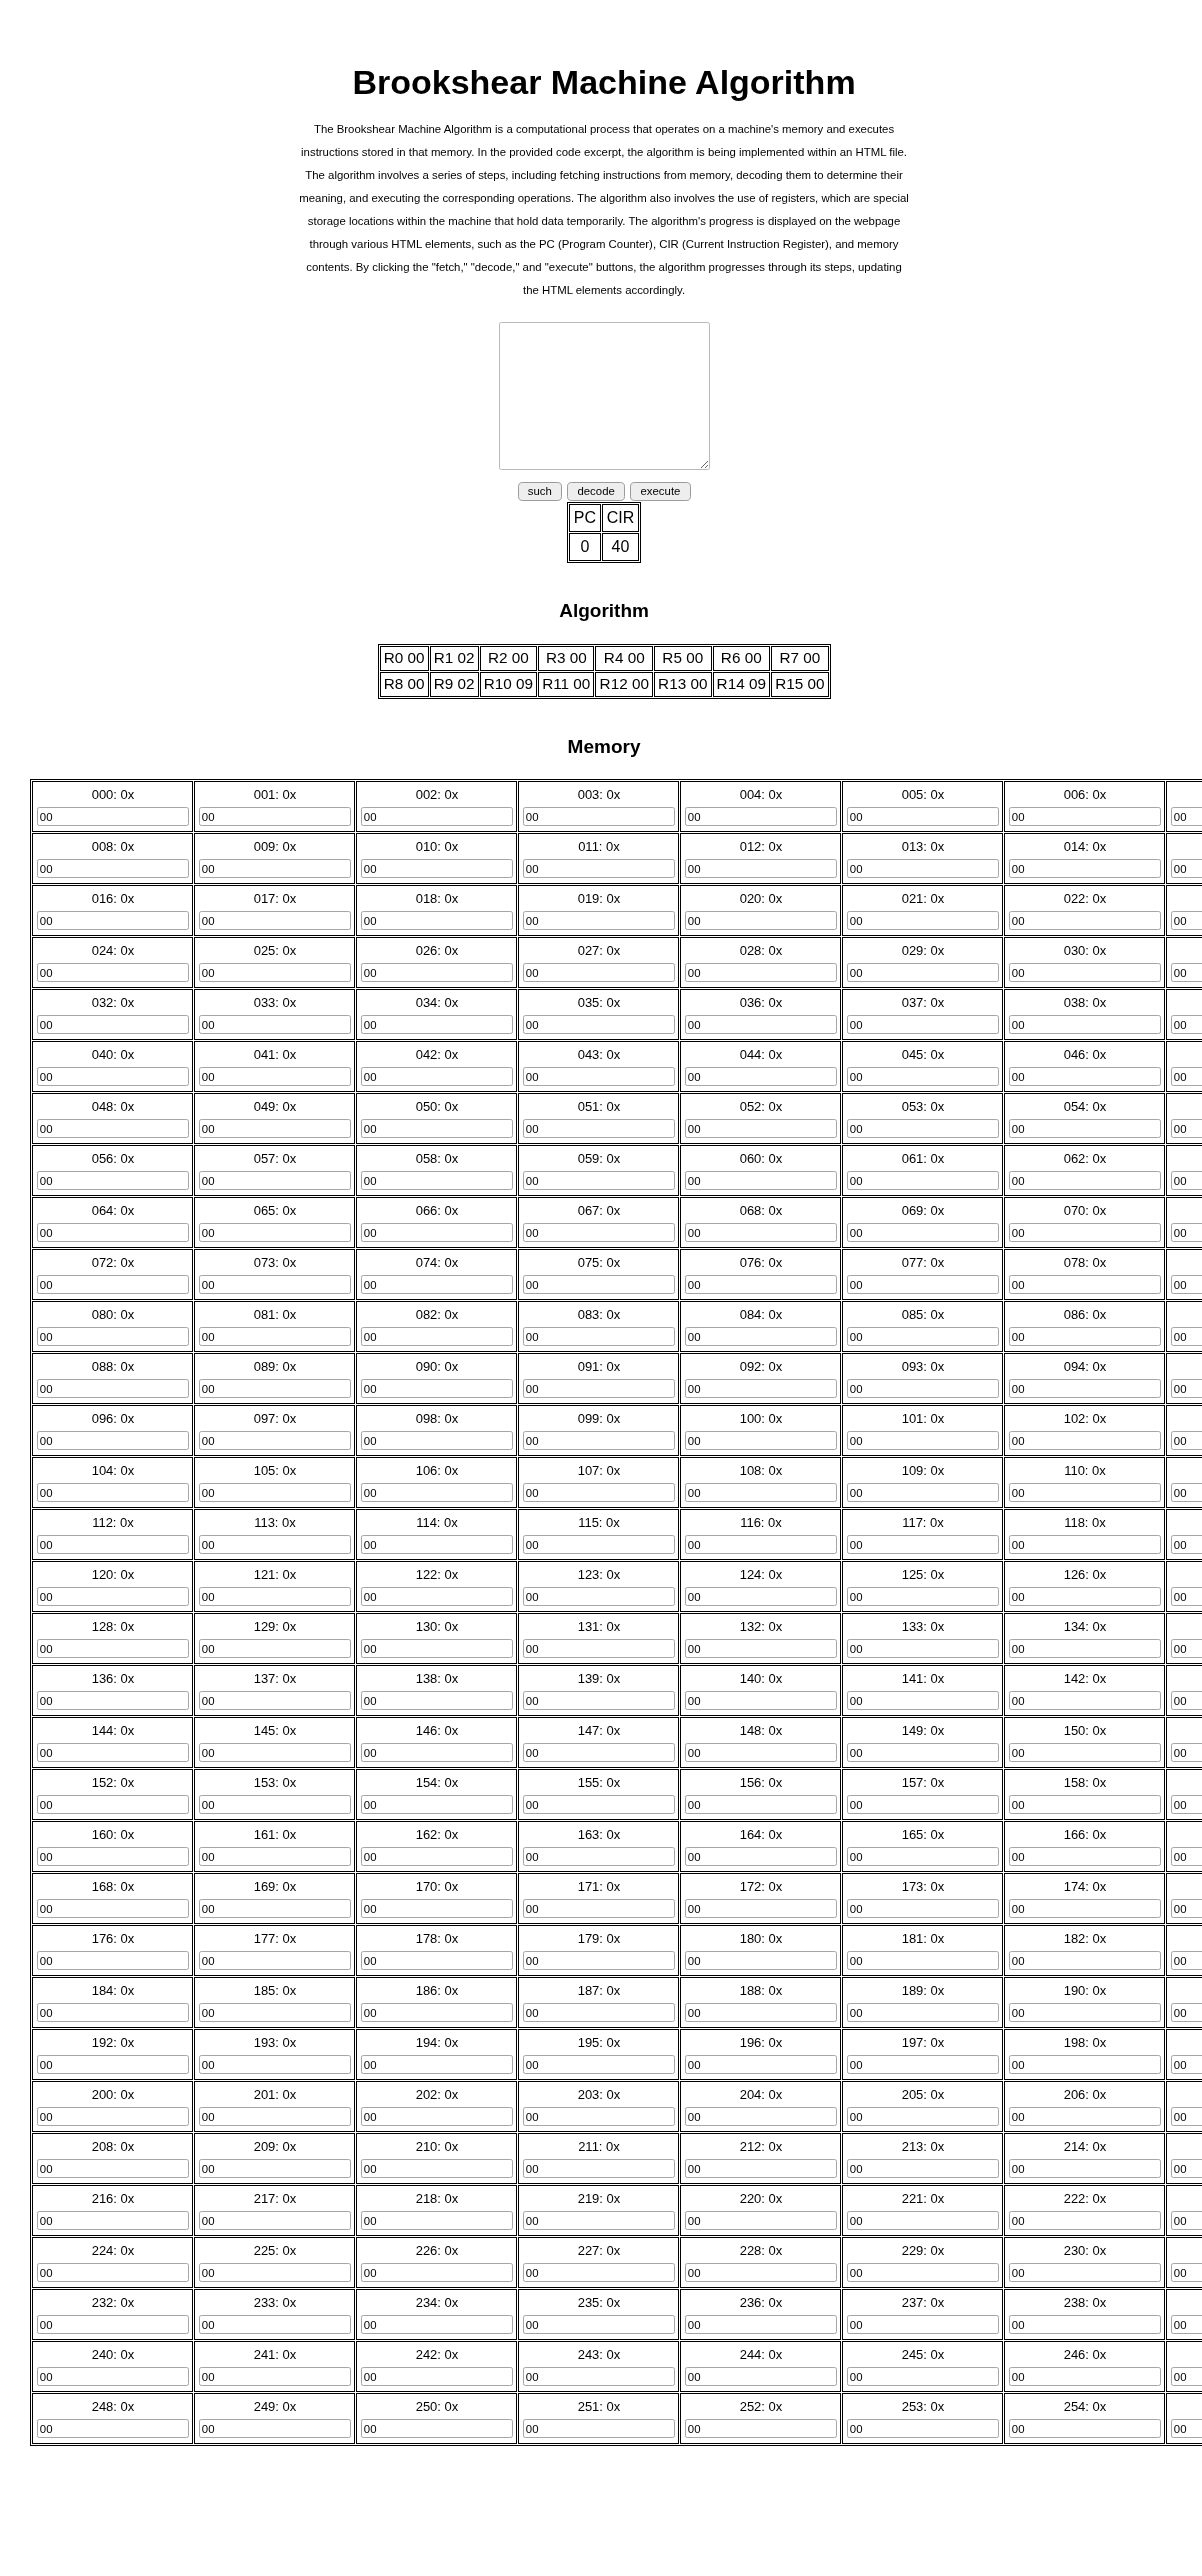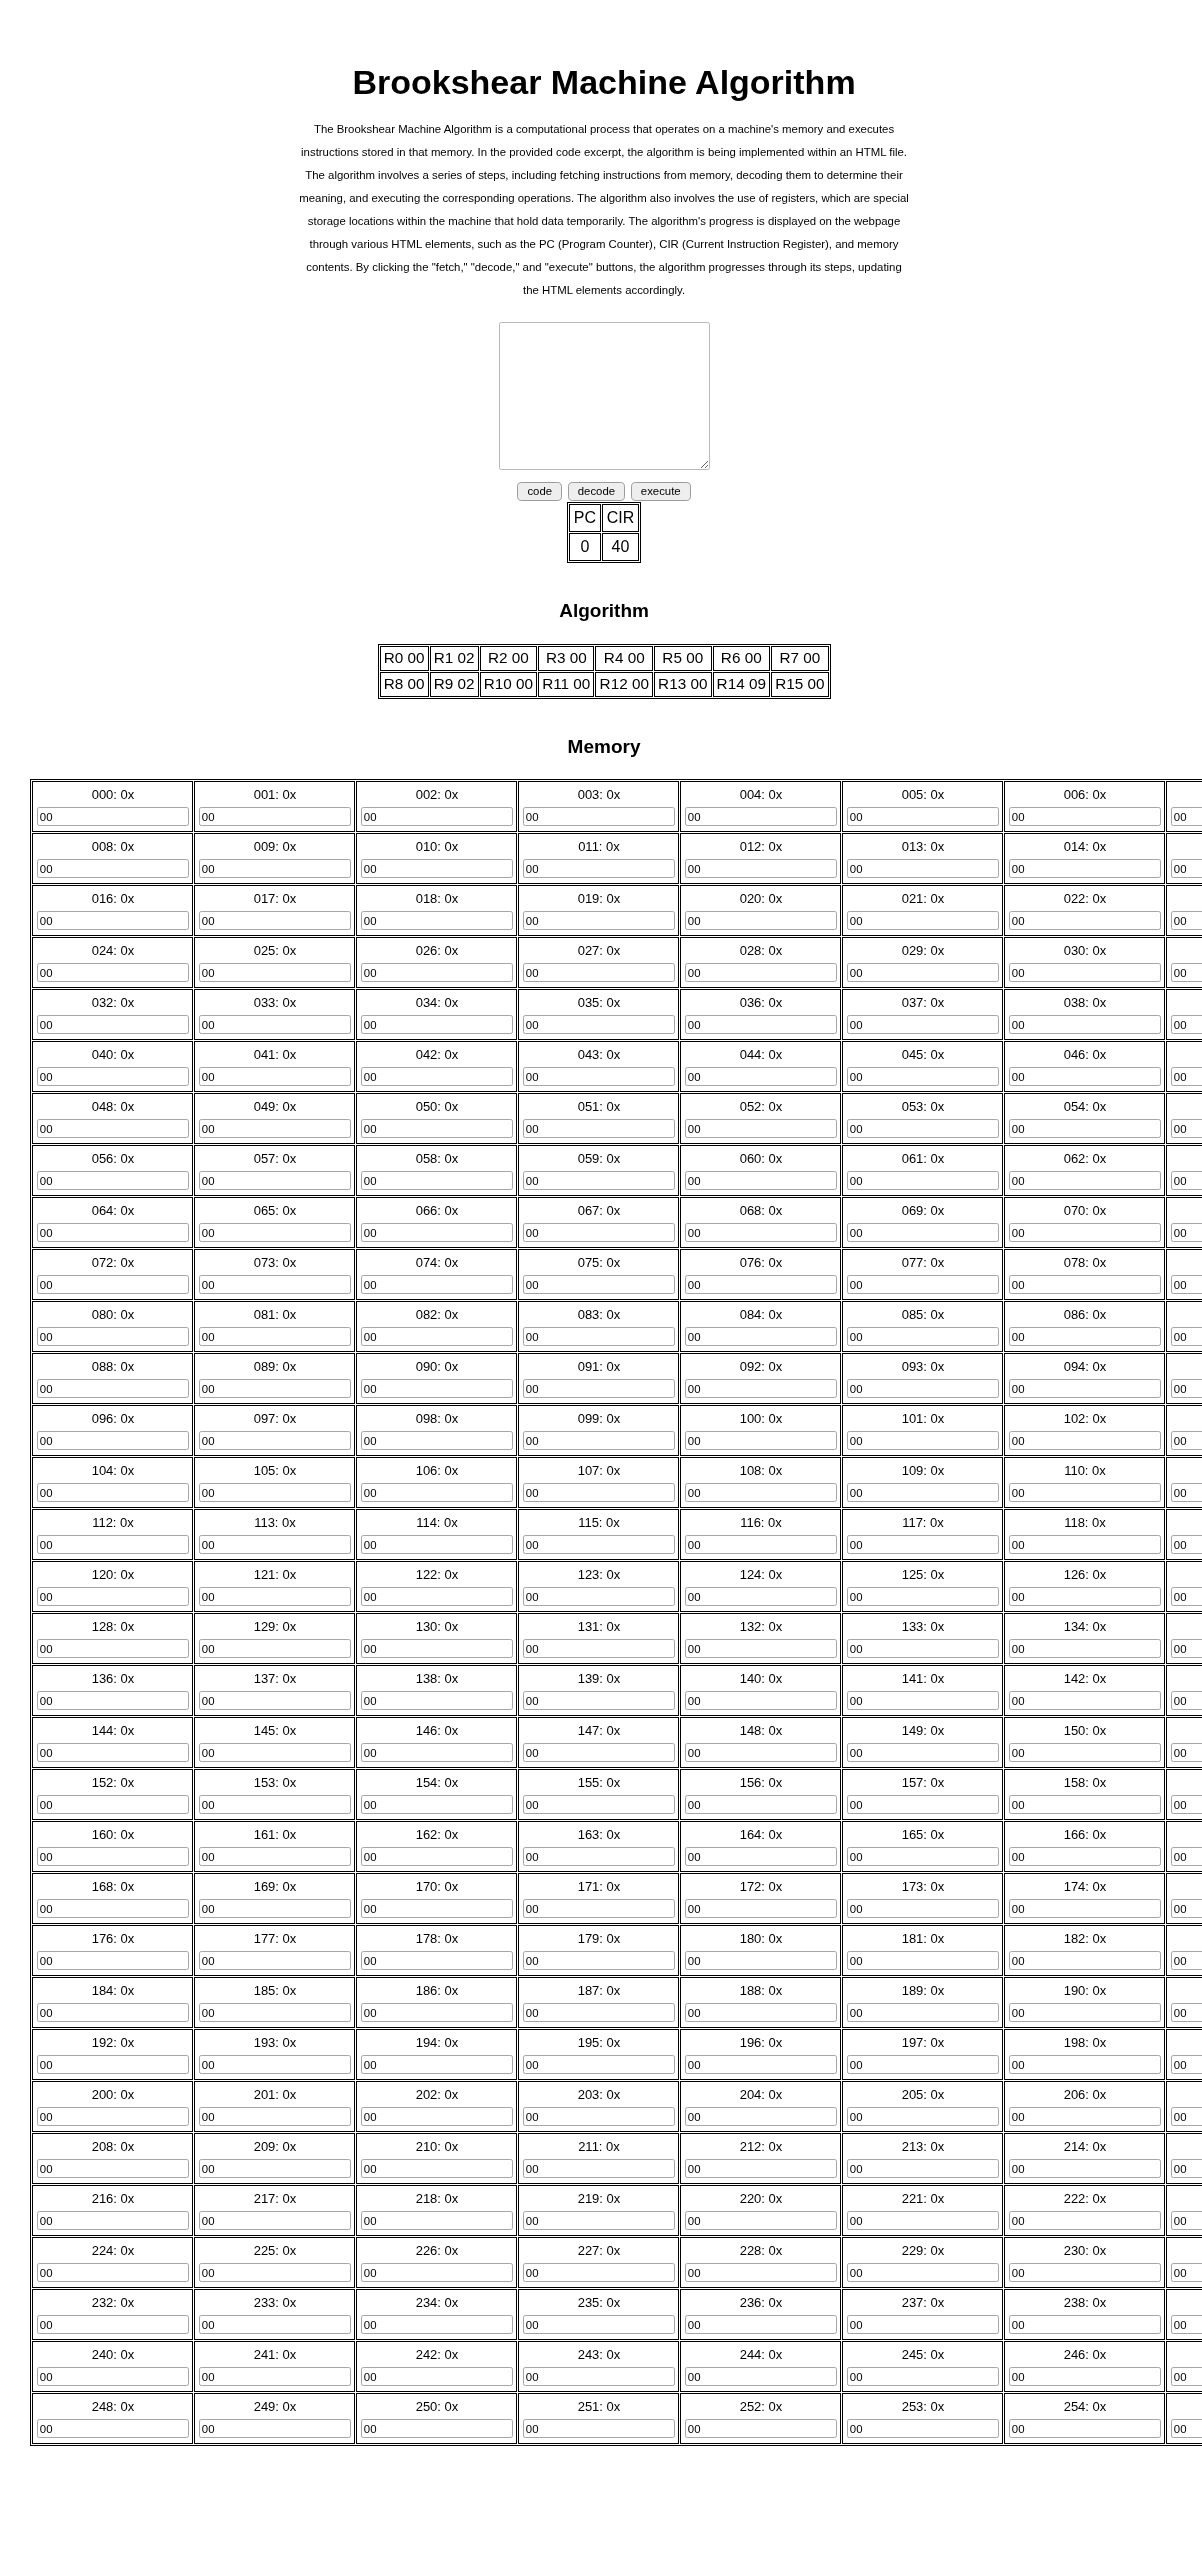--- a/index.html
+++ b/index.html
@@ -135,21 +135,21 @@
 
 <h1 class="page-title">Brookshear Machine Algorithm</h1>
 
 <p class="intro">The Brookshear Machine Algorithm is a computational process that operates on a machine's memory and executes instructions stored in that memory. In the provided code excerpt, the algorithm is being implemented within an HTML file. The algorithm involves a series of steps, including fetching instructions from memory, decoding them to determine their meaning, and executing the corresponding operations. The algorithm also involves the use of registers, which are special storage locations within the machine that hold data temporarily. The algorithm's progress is displayed on the webpage through various HTML elements, such as the PC (Program Counter), CIR (Current Instruction Register), and memory contents. By clicking the "fetch," "decode," and "execute" buttons, the algorithm progresses through its steps, updating the HTML elements accordingly.</p>
 
 <div class="center">
   <textarea class="program-input" value="" style=""></textarea>
 </div>
 
 <div class="btn-row">
-  <button>code</button>
+  <button>such</button>
   <button>decode</button>
   <button>execute</button>
 </div>
 
 <table class="pc-table">
   <tbody>
     <tr>
       <td>PC</td>
       <td>CIR</td>
     </tr>
@@ -170,21 +170,21 @@
         <td>R2 00</td>
         <td>R3 00</td>
         <td>R4 00</td>
         <td>R5 00</td>
         <td>R6 00</td>
         <td>R7 00</td>
       </tr>
       <tr>
         <td>R8 00</td>
         <td>R9 02</td>
-        <td>R10 00</td>
+        <td>R10 09</td>
         <td>R11 00</td>
         <td>R12 00</td>
         <td>R13 00</td>
         <td>R14 09</td>
         <td>R15 00</td>
       </tr>
     </tbody>
 </table>
 
 <h2 class="section-heading">Memory</h2>

